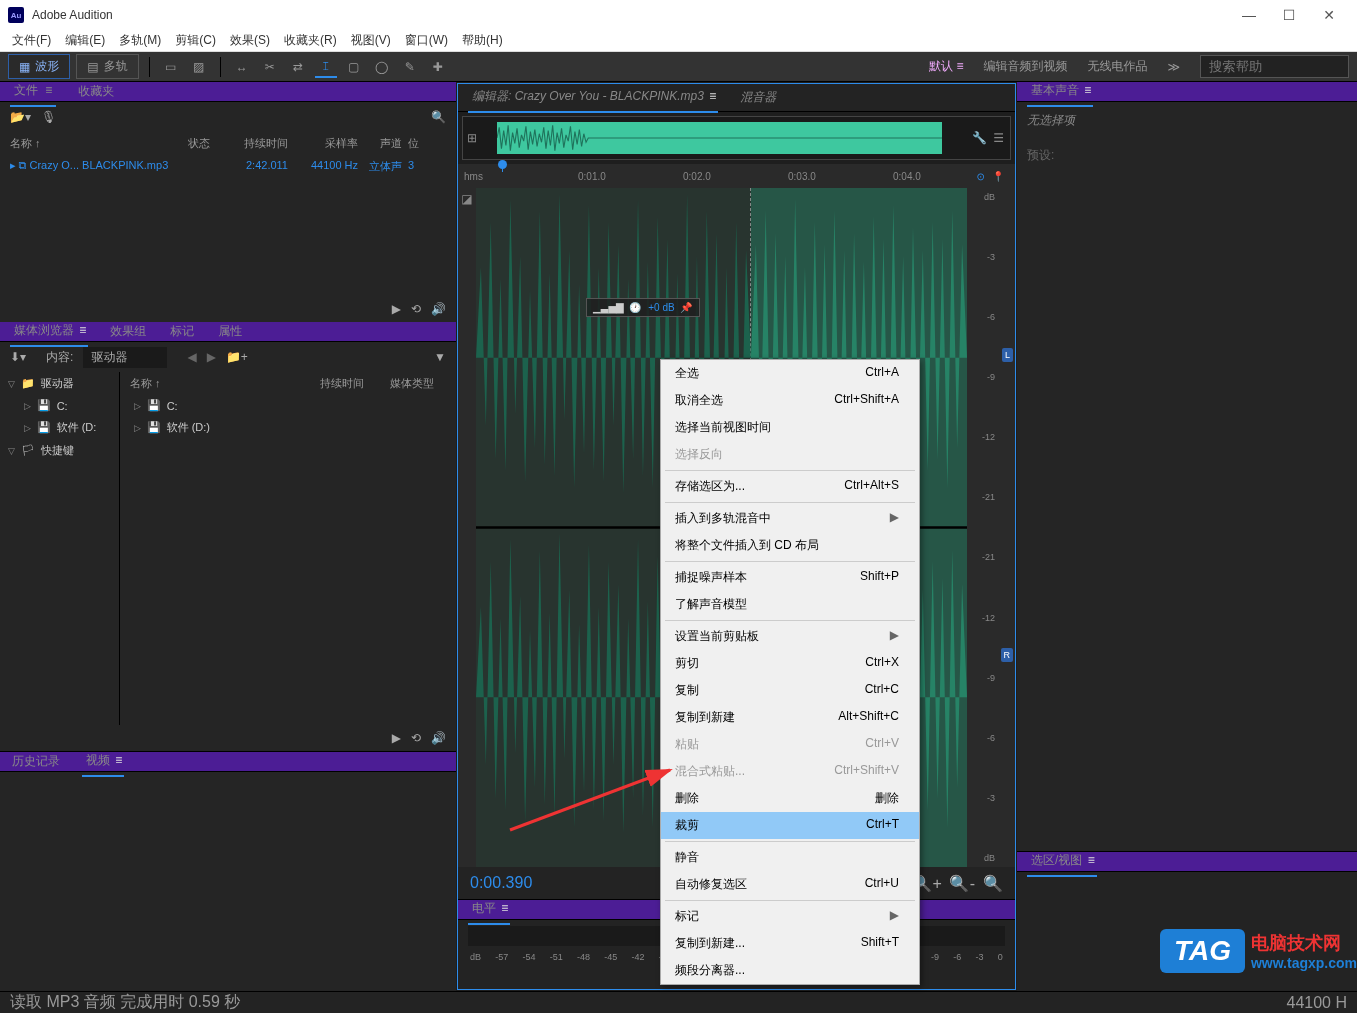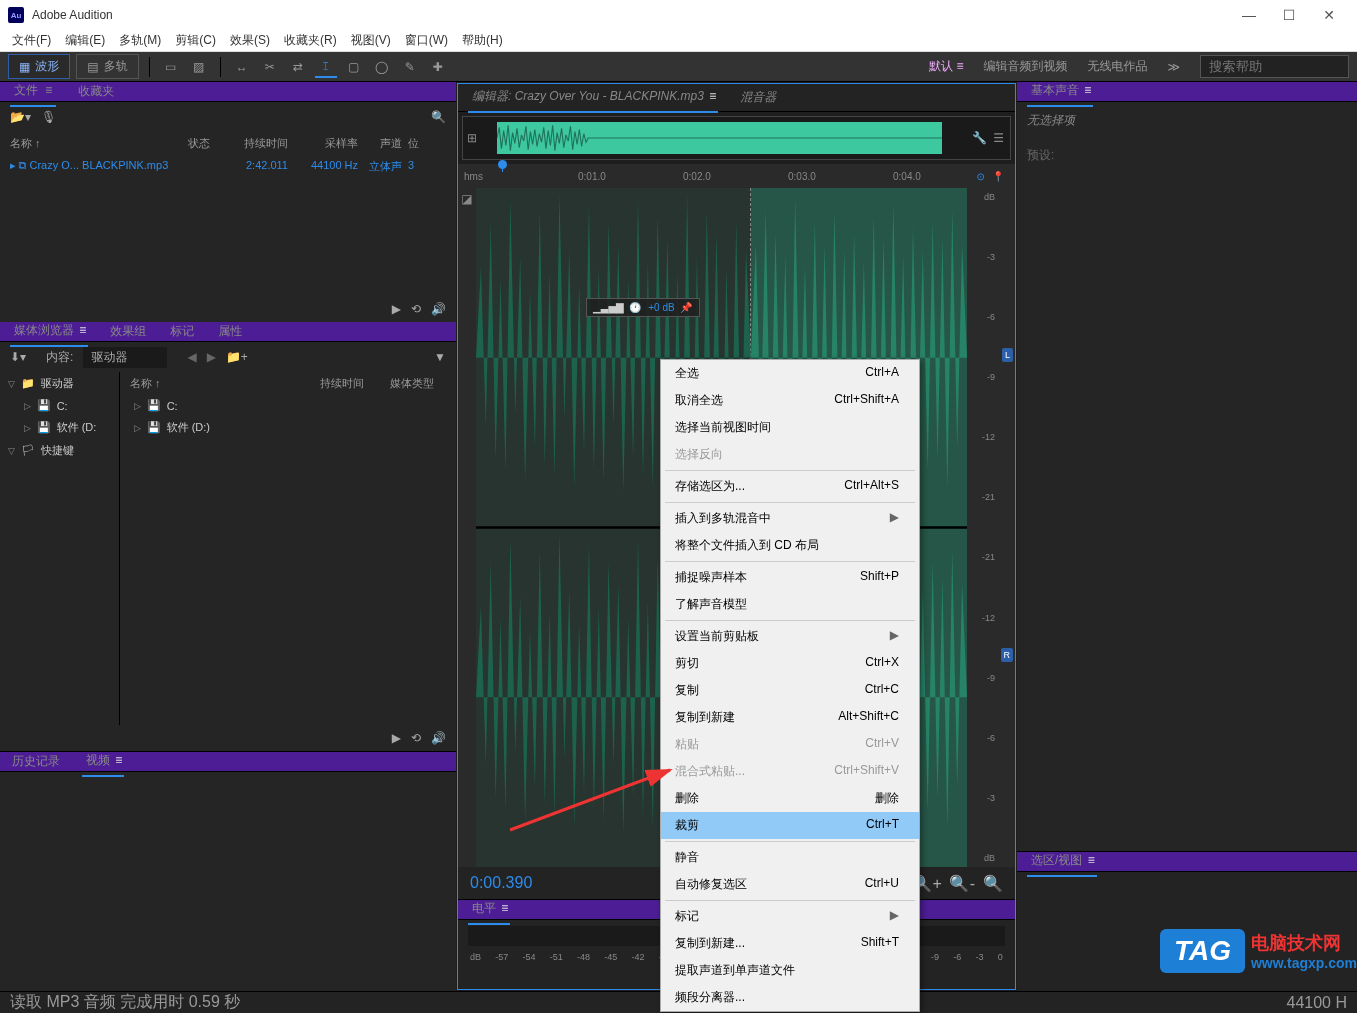--- a/index.html
+++ b/index.html
@@ -474,24 +474,20 @@
     <div class="sep"></div>
     <div class="item">
       <span>标记</span>
       <span class="arrow">▶</span>
     </div>
     <div class="item">
       <span>复制到新建...</span>
       <span>Shift+T</span>
     </div>
     <div class="item">
-      <span>提取声道到单声道文件</span>
-      <span></span>
-    </div>
-    <div class="item">
       <span>频段分离器...</span>
       <span></span>
     </div>
   </div>
 
 <svg class="arrow-annotation" width="200" height="80">
   <defs>
       <marker id="ah" markerWidth="10" markerHeight="10" refX="8" refY="3" orient="auto">
         <path d="M0,0 L0,6 L9,3 z" fill="#e33"></path>
       </marker>

